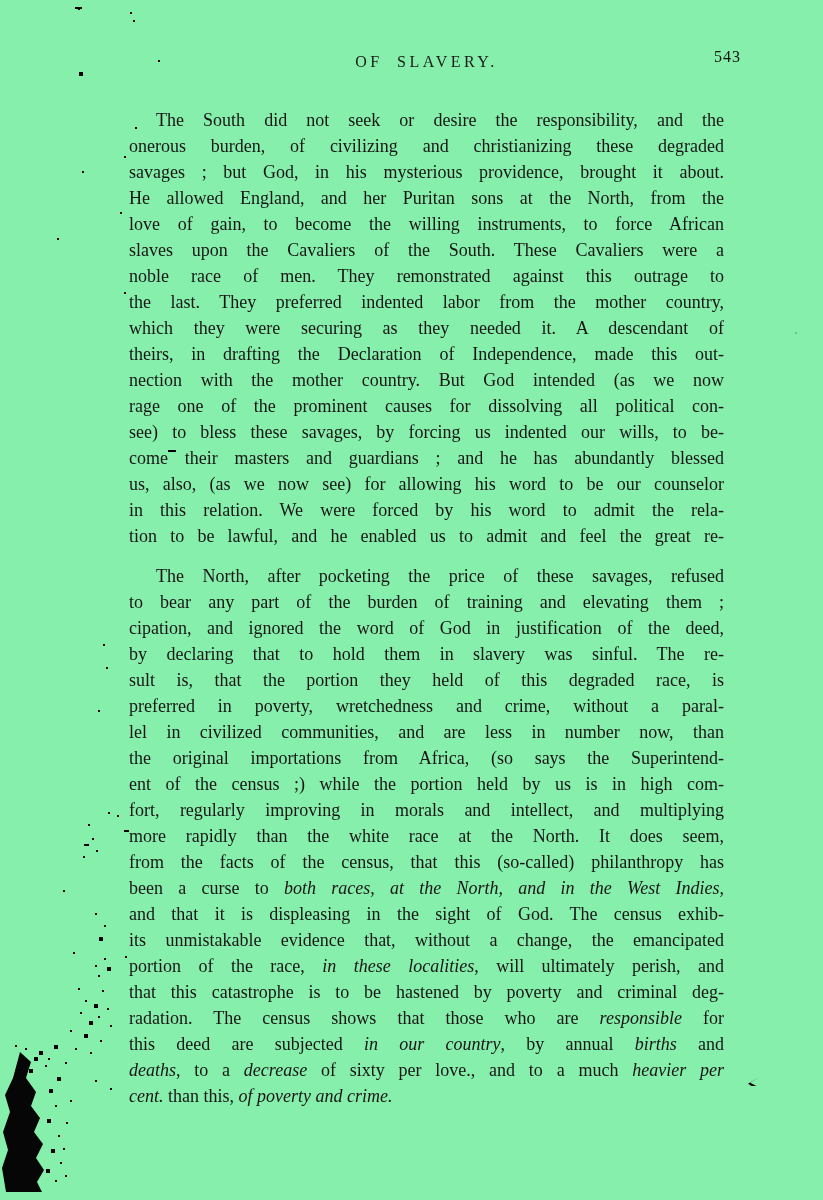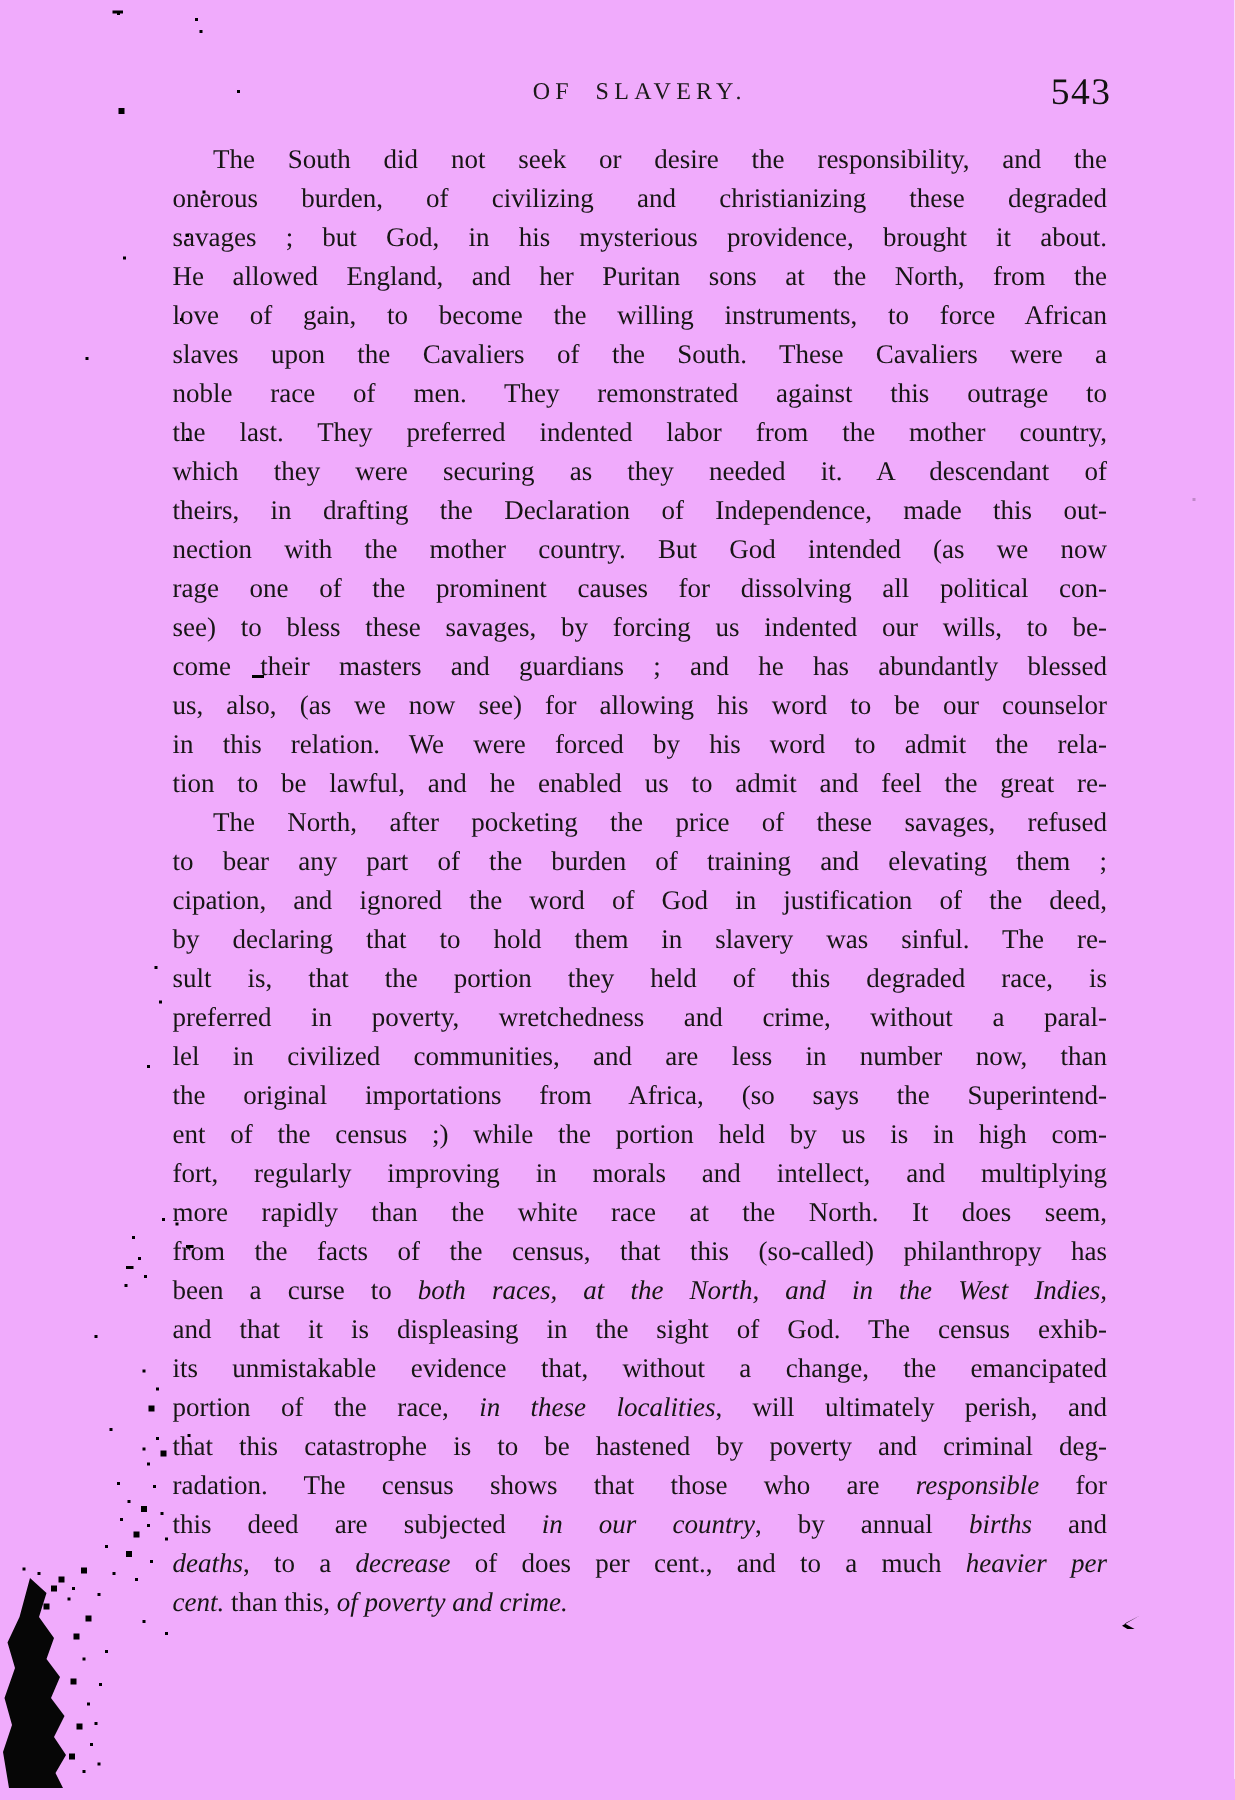--- a/index.html
+++ b/index.html
@@ -4,51 +4,51 @@
 <style>
   html, body {
     margin: 0; padding: 0;
     width: 823px; height: 1200px;
     background: #ffffff;
     overflow: hidden;
   }
   .page {
     position: relative;
     width: 823px; height: 1200px;
-    background: #f0abfc;
+    background: #86efac;
     color: #151413;
     font-family: "Liberation Serif", "DejaVu Serif", serif;
   }
   
   .running-head {
     position: absolute;
     top: 53px; left: 115px; width: 623px;
     text-align: center;
     font-size: 16px;
     letter-spacing: 3.5px;
     word-spacing: 7px;
     color: #1b1a19;
   }
   .page-num {
     position: absolute;
     top: 48px; left: 693px; width: 48px;
-    font-size: 25px;
+    font-size: 16px;
     letter-spacing: 1px;
     text-align: right;
     color: #131211;
   }
   
   .text-block {
     position: absolute;
     top: 93px; left: 115px; width: 623px;
     font-size: 18px;
     line-height: 26px;
     color: #171615;
   }
-  .para { margin: 0; }
+  .para { margin: 14px; }
   .line {
     height: 26px;
     text-align: justify;
     text-align-last: justify;
     -moz-text-align-last: justify;
   }
   .line.first { text-indent: 27px; }
   .line.short { text-align-last: left; -moz-text-align-last: left; }
   .it { font-style: italic; }
 
@@ -155,21 +155,21 @@
         <div class="line"><span>fort, regularly improving in morals and intellect, and multiplying</span></div>
         <div class="line"><span>more rapidly than the white race at the North.  It does seem,</span></div>
         <div class="line"><span>from the facts of the census, that this (so-called) philanthropy has</span></div>
         <div class="line"><span>been a curse to </span><span class="it">both races, at the North, and in the West Indies,</span></div>
         <div class="line"><span>and that it is displeasing in the sight of God.  The census exhib-</span></div>
         <div class="line"><span>its unmistakable evidence that, without a change, the emancipated</span></div>
         <div class="line"><span>portion of the race, </span><span class="it">in these localities</span><span>, will ultimately perish, and</span></div>
         <div class="line"><span>that this catastrophe is to be hastened by poverty and criminal deg-</span></div>
         <div class="line"><span>radation.  The census shows that those who are </span><span class="it">responsible</span><span> for</span></div>
         <div class="line"><span>this deed are subjected </span><span class="it">in our country</span><span>, by annual </span><span class="it">births</span><span> and</span></div>
-        <div class="line"><span class="it">deaths</span><span>, to a </span><span class="it">decrease</span><span> of does per cent., and to a much </span><span class="it">heavier per</span></div>
+        <div class="line"><span class="it">deaths</span><span>, to a </span><span class="it">decrease</span><span> of sixty per love., and to a much </span><span class="it">heavier per</span></div>
         <div class="line short"><span class="it">cent.</span><span> than this, </span><span class="it">of poverty and crime.</span></div>
       </div>
     </div>
 
   <div class="noise speckles-top"></div>
   <div class="noise speckles-left"></div>
   <div class="noise speckles-blob-fringe"></div>
   <div class="dash dash-a"></div>
   <div class="dash dash-b"></div>
   <div class="dash dash-c"></div>

